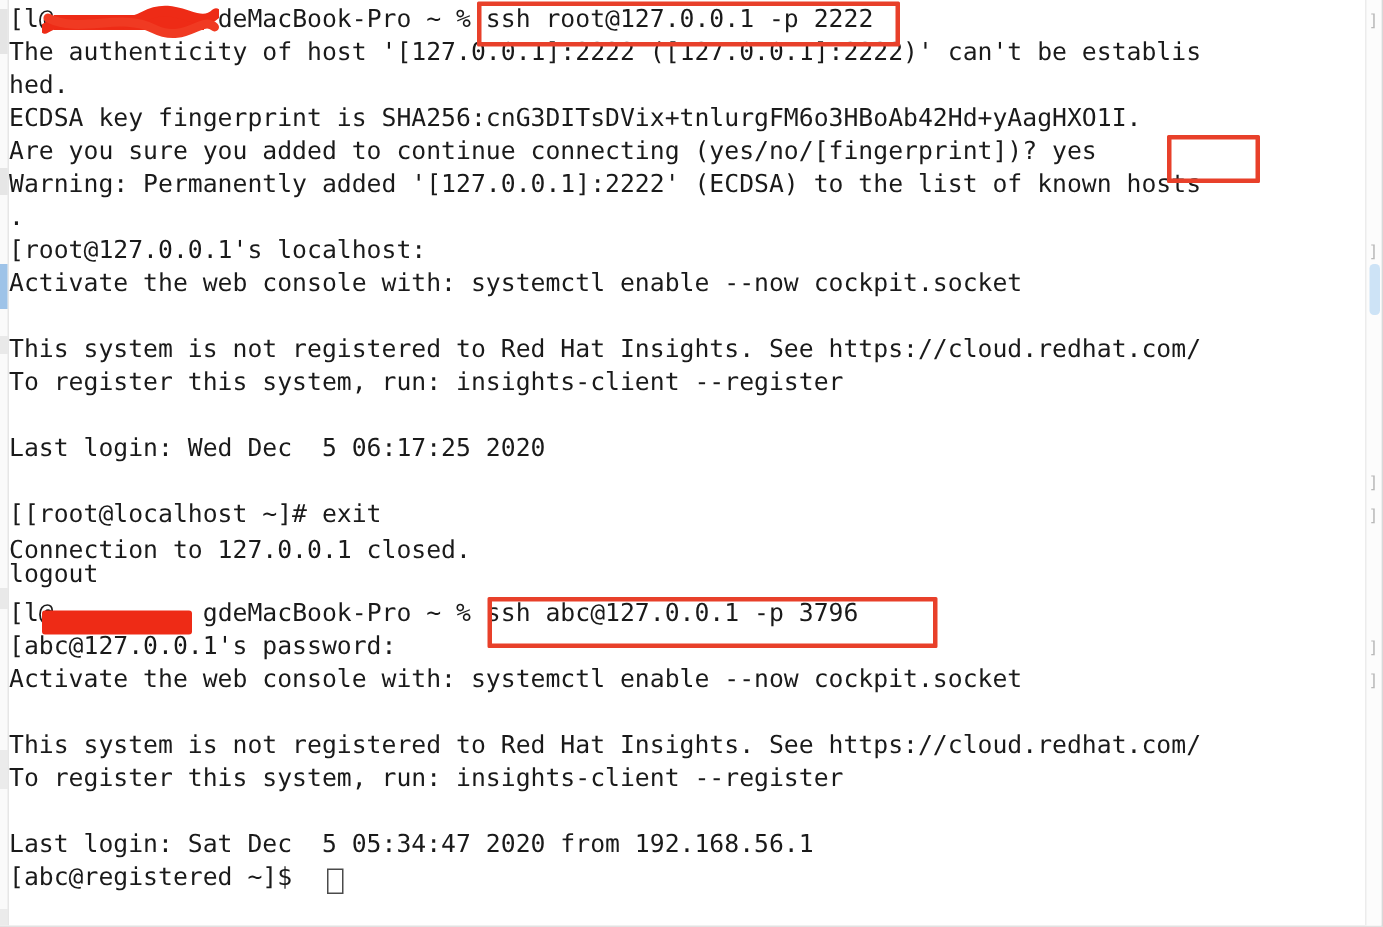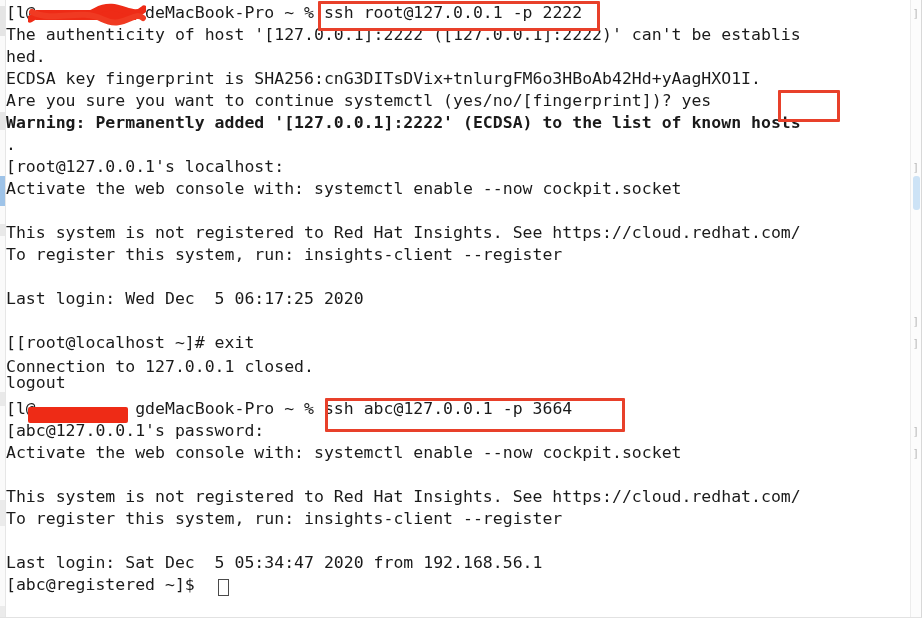--- a/index.html
+++ b/index.html
@@ -149,35 +149,35 @@
     <div class="gutter-mark" style="top:606px;height:12px;opacity:.35;"></div>
   </div>
 
   <div id="screen">
 
     <div class="line" style="top:2px;"><span>[l@</span><span style="visibility:hidden;">xxxxxxxxxxx</span><span>deMacBook-Pro ~ % </span><span>ssh root@127.0.0.1 -p 2222</span></div>
 
     <div class="line" style="top:24px;">The authenticity of host '[127.0.0.1]:2222 ([127.0.0.1]:2222)' can't be establis</div>
     <div class="line" style="top:46px;">hed.</div>
     <div class="line" style="top:68px;">ECDSA key fingerprint is SHA256:cnG3DITsDVix+tnlurgFM6o3HBoAb42Hd+yAagHXO1I.</div>
-    <div class="line" style="top:90px;">Are you sure you want to continue systemctl (yes/no/[fingerprint])? yes</div>
-    <div class="line" style="top:112px;font-weight:bold;">Warning: Permanently added '[127.0.0.1]:2222' (ECDSA) to the list of known hosts</div>
+    <div class="line" style="top:90px;">Are you sure you added to continue connecting (yes/no/[fingerprint])? yes</div>
+    <div class="line" style="top:112px;">Warning: Permanently added '[127.0.0.1]:2222' (ECDSA) to the list of known hosts</div>
     <div class="line" style="top:134px;">.</div>
     <div class="line" style="top:156px;">[root@127.0.0.1's localhost:</div>
     <div class="line" style="top:178px;">Activate the web console with: systemctl enable --now cockpit.socket</div>
     <div class="line" style="top:200px;"></div>
     <div class="line" style="top:222px;">This system is not registered to Red Hat Insights. See https://cloud.redhat.com/</div>
     <div class="line" style="top:244px;">To register this system, run: insights-client --register</div>
     <div class="line" style="top:266px;"></div>
     <div class="line" style="top:288px;">Last login: Wed Dec  5 06:17:25 2020</div>
     <div class="line" style="top:332px;">[[root@localhost ~]# exit</div>
     <div class="line" style="top:372px;">logout</div>
     <div class="line" style="top:356px;">Connection to 127.0.0.1 closed.</div>
 
-    <div class="line" style="top:398px;"><span>[l@</span><span style="visibility:hidden;">xxxxxxxxxx</span><span>gdeMacBook-Pro ~ % </span><span>ssh abc@127.0.0.1 -p 3664</span></div>
+    <div class="line" style="top:398px;"><span>[l@</span><span style="visibility:hidden;">xxxxxxxxxx</span><span>gdeMacBook-Pro ~ % </span><span>ssh abc@127.0.0.1 -p 3796</span></div>
 
     <div class="line" style="top:420px;">[abc@127.0.0.1's password:</div>
     <div class="line" style="top:442px;">Activate the web console with: systemctl enable --now cockpit.socket</div>
     <div class="line" style="top:464px;"></div>
     <div class="line" style="top:486px;">This system is not registered to Red Hat Insights. See https://cloud.redhat.com/</div>
     <div class="line" style="top:508px;">To register this system, run: insights-client --register</div>
     <div class="line" style="top:530px;"></div>
     <div class="line" style="top:552px;">Last login: Sat Dec  5 05:34:47 2020 from 192.168.56.1</div>
     <div class="line" style="top:574px;">[abc@registered ~]$ </div>
 

